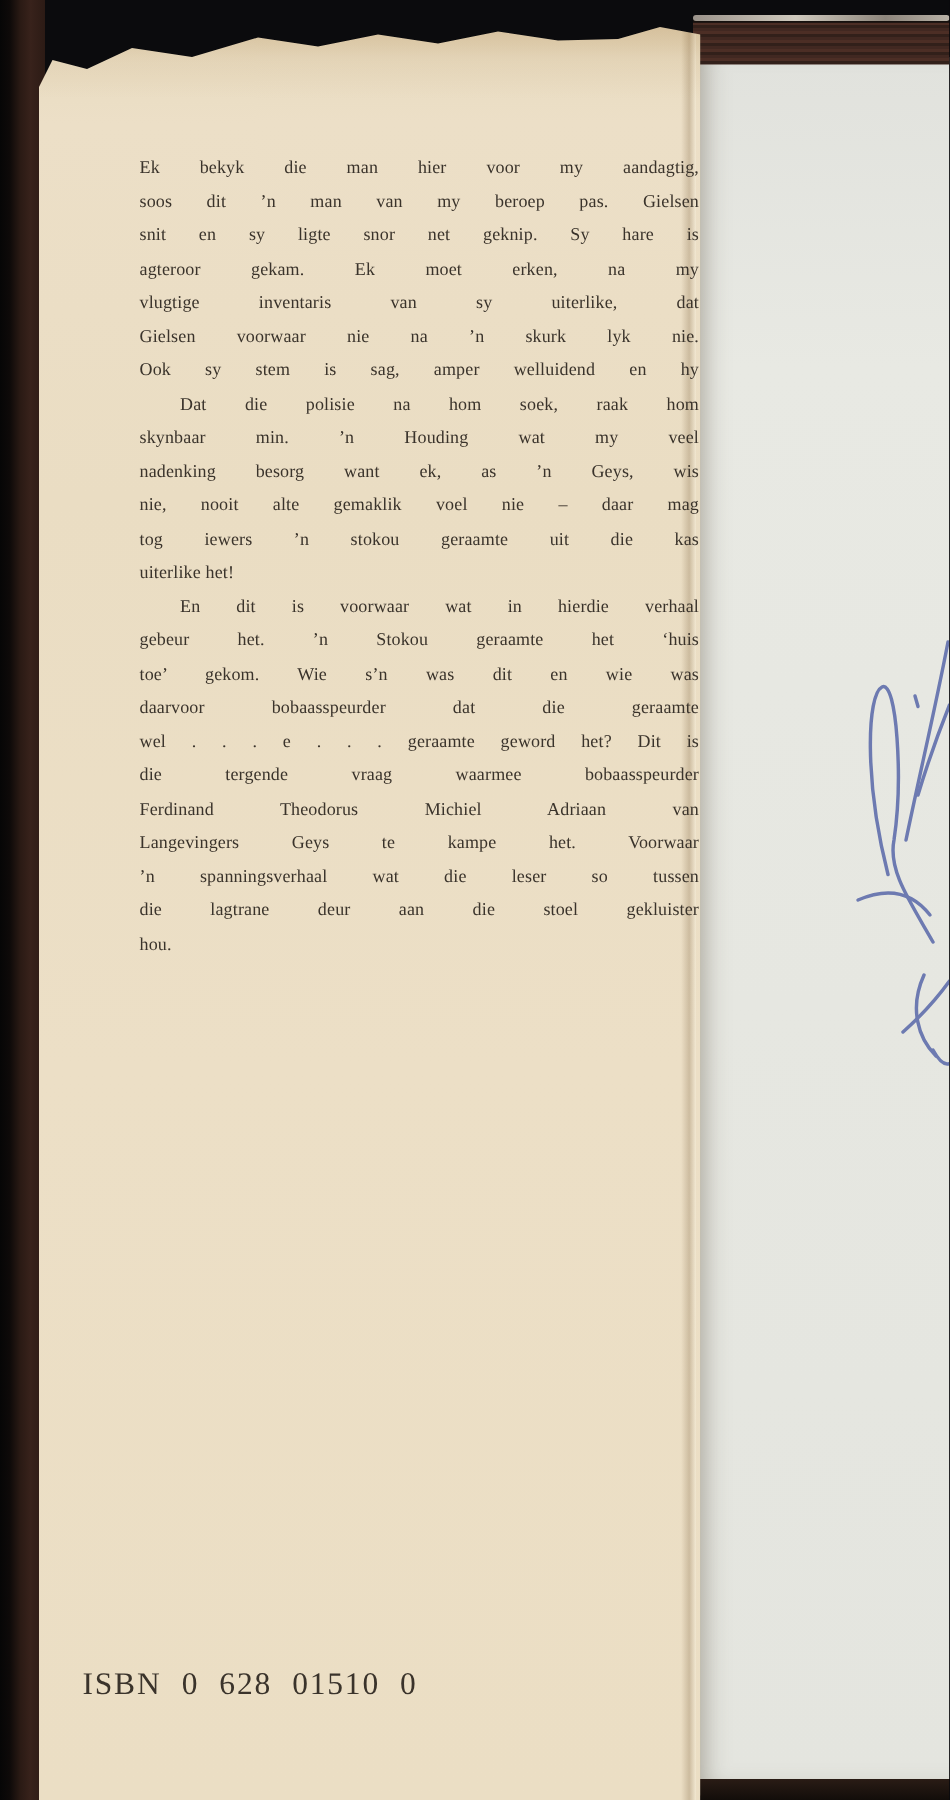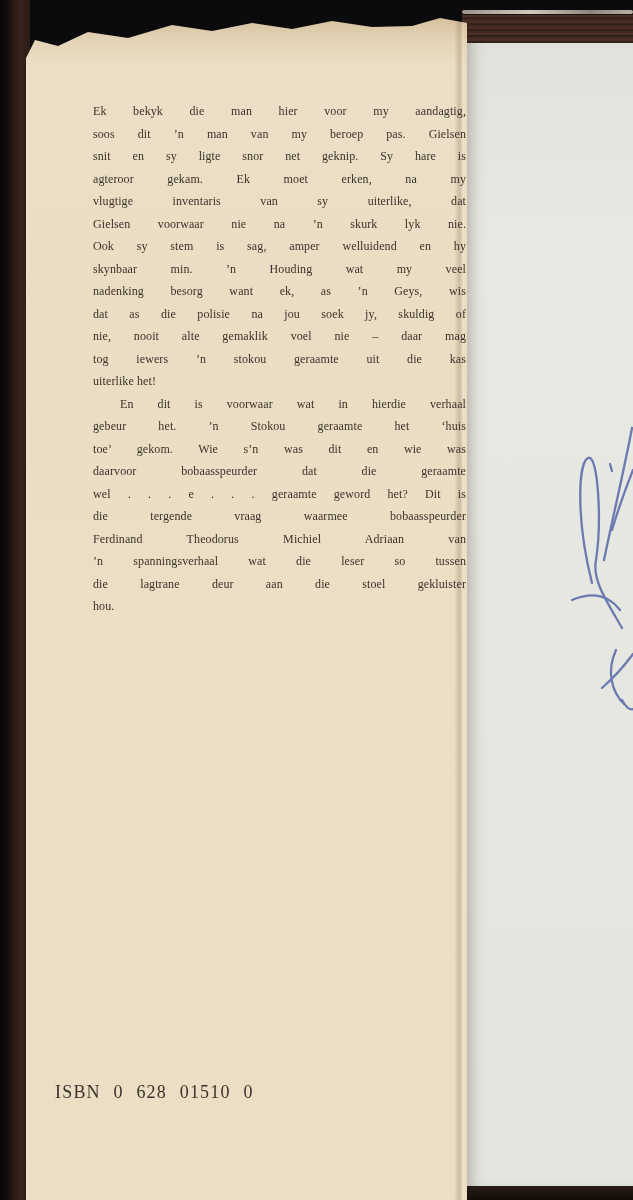--- a/index.html
+++ b/index.html
@@ -119,23 +119,23 @@
     white-space: nowrap;
     text-align: justify;
     text-align-last: justify;
     text-justify: inter-word;
   }
   .tline.last { text-align-last: left; }
   .tline.indent { text-indent: 27px; }
 
   .isbn-line {
     position: absolute;
-    left: 29px; top: 1070px;
+    left: 29px; top: 1098px;
     font-family: "Liberation Serif", serif;
-    font-size: 18px;
+    font-size: 21px;
     color: #3a332b;
     letter-spacing: 1.2px;
     word-spacing: 7px;
   }
 </style>
 </head>
 <body>
 
 <div class="scene">
 
@@ -159,33 +159,34 @@
 
   <div class="flap">
     <div class="flap-text">
         <div class="tline">Ek bekyk die man hier voor my aandagtig,</div>
         <div class="tline">soos dit ’n man van my beroep pas. Gielsen</div>
         <div class="tline">snit en sy ligte snor net geknip. Sy hare is</div>
         <div class="tline">agteroor gekam. Ek moet erken, na my</div>
         <div class="tline">vlugtige inventaris van sy uiterlike, dat</div>
         <div class="tline">Gielsen voorwaar nie na ’n skurk lyk nie.</div>
         <div class="tline">Ook sy stem is sag, amper welluidend en hy</div>
+        <div class="tline indent">Dat die polisie na hom soek, raak hom</div>
         <div class="tline">skynbaar min. ’n Houding wat my veel</div>
         <div class="tline">nadenking besorg want ek, as ’n Geys, wis</div>
-        <div class="tline">dat as die polisie na jou soek jy, skuldig of</div>
         <div class="tline">nie, nooit alte gemaklik voel nie – daar mag</div>
         <div class="tline">tog iewers ’n stokou geraamte uit die kas</div>
         <div class="tline last">uiterlike het!</div>
         <div class="tline indent">En dit is voorwaar wat in hierdie verhaal</div>
         <div class="tline">gebeur het. ’n Stokou geraamte het ‘huis</div>
         <div class="tline">toe’ gekom. Wie s’n was dit en wie was</div>
         <div class="tline">daarvoor bobaasspeurder dat die geraamte</div>
         <div class="tline">wel . . . e . . . geraamte geword het? Dit is</div>
         <div class="tline">die tergende vraag waarmee bobaasspeurder</div>
         <div class="tline">Ferdinand Theodorus Michiel Adriaan van</div>
+        <div class="tline">Langevingers Geys te kampe het. Voorwaar</div>
         <div class="tline">’n spanningsverhaal wat die leser so tussen</div>
         <div class="tline">die lagtrane deur aan die stoel gekluister</div>
         <div class="tline last">hou.</div>
       </div>
     <div class="isbn-line">ISBN 0 628 01510 0</div>
   </div>
 
 </div>
 
 </body></html>

